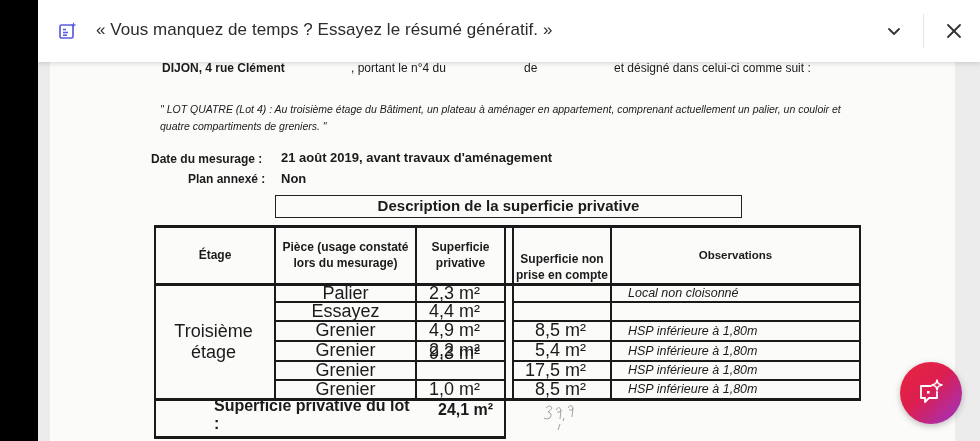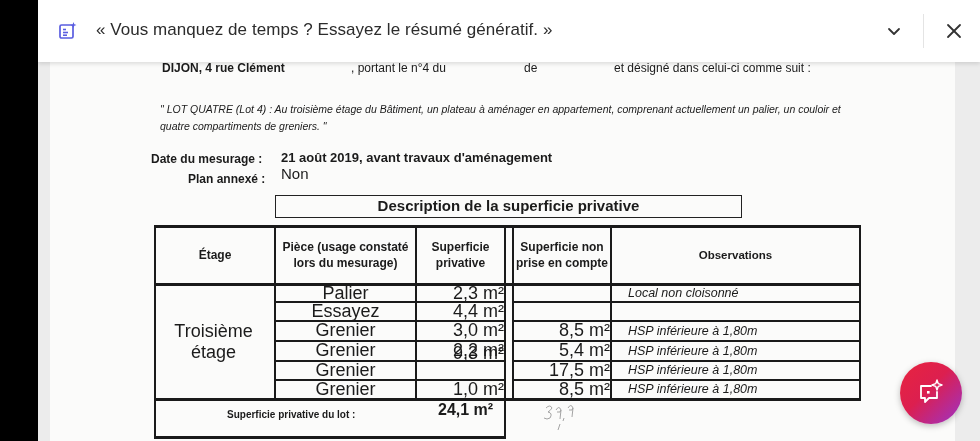--- a/index.html
+++ b/index.html
@@ -34,32 +34,32 @@
   .doc { position: absolute; left: 0; top: 0; width: 942px; height: 441px; color: #1b1b1b; }
   .t { position: absolute; white-space: nowrap; }
   .bold { font-weight: bold; }
 
   .line1 { top: 61px; font-size: 12px; font-weight: bold; }
   .lot-desc { top: 101px; left: 122px; font-size: 10.5px; font-style: italic; line-height: 17px; white-space: normal; width: 700px; }
 
   .date-label { top: 152px; left: 113px; font-size: 12px; font-weight: bold; }
   .date-value { top: 150px; left: 243px; font-size: 13px; font-weight: bold; }
   .plan-label { top: 172px; left: 150px; font-size: 12px; font-weight: bold; }
-  .plan-value { top: 165px; left: 243px; font-size: 15px; font-weight: normal; }
+  .plan-value { top: 171px; left: 243px; font-size: 13px; font-weight: bold; }
 
   .table-title {
     position: absolute; left: 237px; top: 195px; width: 467px; height: 23px;
     border: 1.5px solid #222; font-size: 15px; font-weight: bold; text-align: center; line-height: 20px;
   }
 
   .grid-line { position: absolute; background: #1a1a1a; }
 
   .cell { position: absolute; display: flex; align-items: center; font-size: 18px; color: #1b1b1b; }
   .cell.center { justify-content: center; text-align: center; }
-  .cell.right { justify-content: flex-end; padding-right: 0; }
+  .cell.right { justify-content: flex-end; padding-right: 24px; }
   .cell.left { justify-content: flex-start; padding-left: 6px; }
   .hdr { font-size: 12px; font-weight: bold; line-height: 16px; }
   .obs { font-style: italic; font-size: 12.5px; }
 
   .handwriting { position: absolute; left: 504px; top: 402px; width: 40px; height: 30px; }
 
   .fab {
     position: absolute; left: 862px; top: 362px; width: 62px; height: 62px; border-radius: 50%;
     background: linear-gradient(135deg, #e8243f 0%, #dc1f4f 45%, #9b33c9 100%);
     box-shadow: 0 2px 6px rgba(0,0,0,0.25);
@@ -111,58 +111,58 @@
     <div class="grid-line" style="left:476px;top:340px;width:347px;height:1.5px"></div>
     <div class="grid-line" style="left:476px;top:360px;width:347px;height:1.5px"></div>
     <div class="grid-line" style="left:476px;top:379px;width:347px;height:1.5px"></div>
 
     <div class="grid-line" style="left:116px;top:398px;width:707px;height:2.5px"></div>
     <div class="grid-line" style="left:116px;top:436px;width:352px;height:2.5px"></div>
 
     <div class="cell center hdr" style="left:118px;top:227px;width:118px;height:56px">Étage</div>
     <div class="cell center hdr" style="left:238px;top:227px;width:139px;height:56px">Pièce (usage constaté lors du mesurage)</div>
     <div class="cell center hdr" style="left:379px;top:227px;width:87px;height:56px">Superficie privative</div>
-    <div class="cell center hdr" style="left:476px;top:227px;width:96px;height:56px;flex-direction:column;justify-content:center">
+    <div class="cell center hdr" style="left:476px;top:227px;width:96px;height:56px;flex-direction:column;justify-content:flex-end">
       <span>Superficie non prise en compte</span>
     </div>
     <div class="cell center hdr" style="left:574px;top:227px;width:247px;height:56px;font-size:11.5px">Observations</div>
 
     <div class="cell center" style="left:118px;top:285px;width:115px;height:113px">Troisième étage</div>
 
     <div class="cell center" style="left:238px;top:285px;width:139px;height:16px">Palier</div>
     <div class="cell right" style="left:379px;top:285px;width:87px;height:16px">2,3 m²</div>
     <div class="cell right" style="left:476px;top:285px;width:96px;height:16px"></div>
     <div class="cell left obs" style="left:584px;top:285px;width:237px;height:16px">Local non cloisonné</div>
 
     <div class="cell center" style="left:238px;top:302px;width:139px;height:18px">Essayez</div>
     <div class="cell right" style="left:379px;top:302px;width:87px;height:18px">4,4 m²</div>
     <div class="cell right" style="left:476px;top:302px;width:96px;height:18px"></div>
     <div class="cell left obs" style="left:584px;top:302px;width:237px;height:18px"></div>
 
     <div class="cell center" style="left:238px;top:321px;width:139px;height:19px">Grenier</div>
-    <div class="cell right" style="left:379px;top:321px;width:87px;height:19px">3,0 m²</div>
+    <div class="cell right" style="left:379px;top:321px;width:87px;height:19px">4,9 m²</div>
     <div class="cell right" style="left:476px;top:321px;width:96px;height:19px">8,5 m²</div>
     <div class="cell left obs" style="left:584px;top:321px;width:237px;height:19px">HSP inférieure à 1,80m</div>
 
     <div class="cell center" style="left:238px;top:341px;width:139px;height:19px">Grenier</div>
     <div class="cell right" style="left:379px;top:341px;width:87px;height:19px">2,2 m²</div>
     <div class="cell right" style="left:476px;top:341px;width:96px;height:19px">5,4 m²</div>
     <div class="cell left obs" style="left:584px;top:341px;width:237px;height:19px">HSP inférieure à 1,80m</div>
 
     <div class="cell center" style="left:238px;top:361px;width:139px;height:18px">Grenier</div>
     <div class="cell right" style="left:379px;top:344px;width:87px;height:18px">9,3 m²</div>
     <div class="cell right" style="left:476px;top:361px;width:96px;height:18px">17,5 m²</div>
     <div class="cell left obs" style="left:584px;top:361px;width:237px;height:18px">HSP inférieure à 1,80m</div>
 
     <div class="cell center" style="left:238px;top:380px;width:139px;height:18px">Grenier</div>
     <div class="cell right" style="left:379px;top:380px;width:87px;height:18px">1,0 m²</div>
     <div class="cell right" style="left:476px;top:380px;width:96px;height:18px">8,5 m²</div>
     <div class="cell left obs" style="left:584px;top:380px;width:237px;height:18px">HSP inférieure à 1,80m</div>
 
-    <div class="cell bold" style="left:189px;top:401px;width:200px;height:27px;font-size:10px">Superficie privative du lot :</div>
+    <div class="cell bold" style="left:176px;top:401px;width:200px;height:27px;font-size:16px">Superficie privative du lot :</div>
     <div class="cell bold" style="left:400px;top:401px;width:66px;height:18px;font-size:16px">24,1 m²</div>
 
     <svg class="handwriting" viewBox="0 0 40 30">
       <path d="M4 6 q4 -4 6 0 q-2 3 -4 4 q5 1 2 6 q-3 2 -6 0" fill="none" stroke="#9a9a9a" stroke-width="0.9"></path>
       <path d="M14 8 q3 -5 5 0 q0 3 -4 2 M19 8 l-1 9" fill="none" stroke="#9a9a9a" stroke-width="0.9"></path>
       <path d="M22 16 l-1 3" fill="none" stroke="#9a9a9a" stroke-width="0.9"></path>
       <path d="M26 6 q3 -5 5 0 q0 3 -4 2 M31 6 l-1 9" fill="none" stroke="#9a9a9a" stroke-width="0.9"></path>
       <path d="M18 22 l-2 6" fill="none" stroke="#9a9a9a" stroke-width="0.9"></path>
     </svg>
   </div>

